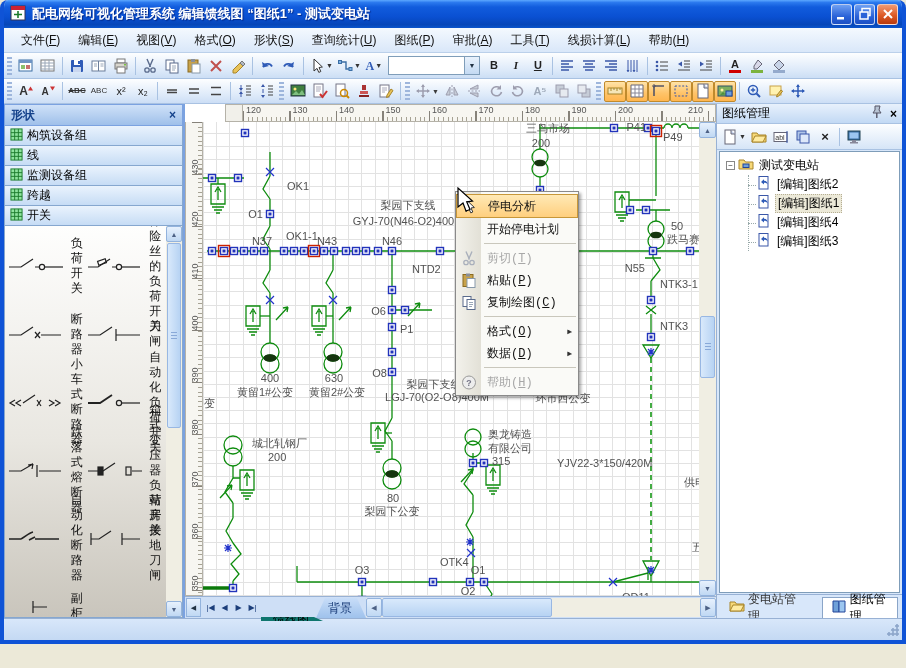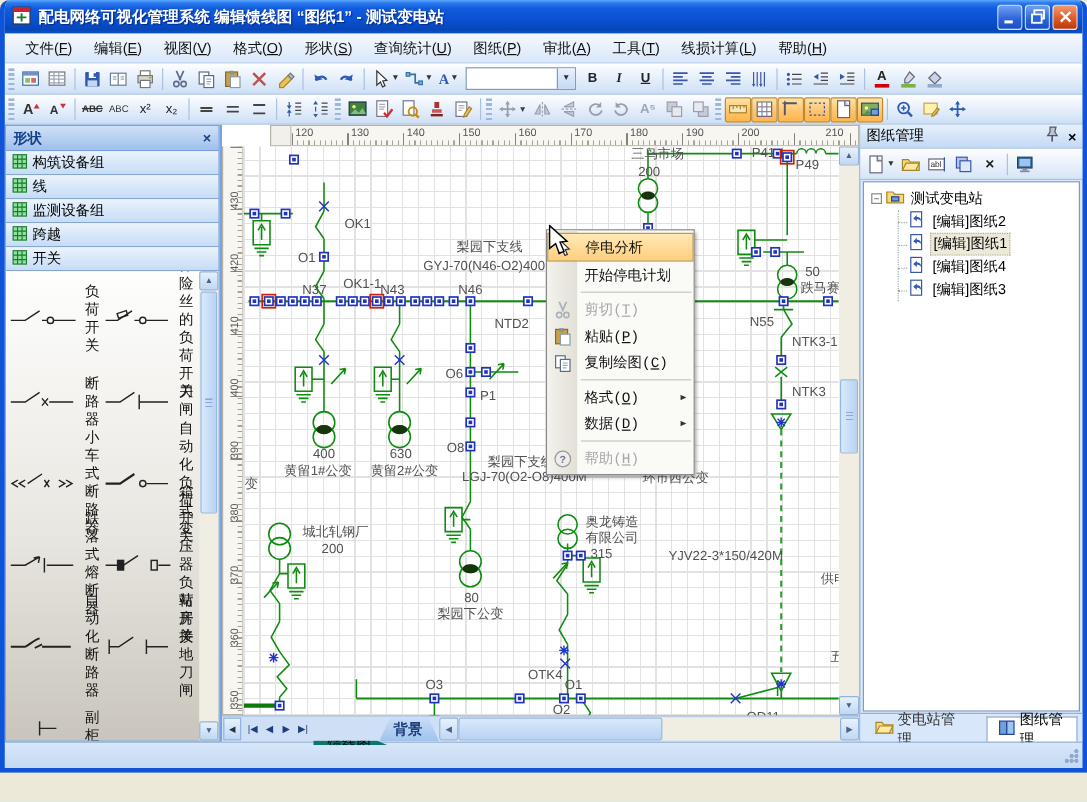--- a/index.html
+++ b/index.html
@@ -90,21 +90,21 @@
                      repeating-linear-gradient(90deg,#E2E2E2 0 1px,transparent 1px 13.2px);}
   .canvas svg{position:absolute;left:0;top:0;}
   .canvas-bottom{height:22px;flex:0 0 22px;display:flex;align-items:stretch;background:#CEDFF6;border-top:1px solid #98B1D4;}
   .mini-btn{width:15px;display:flex;align-items:center;justify-content:center;font-size:7px;color:#234;
     background:linear-gradient(180deg,#E7F1FD,#C0D8F3);border:1px solid #93B3DD;margin:1px;}
   .sheet-nav{display:flex;align-items:center;padding:0 2px;gap:1px;}
   .sheet-nav span{width:13px;text-align:center;font-size:8px;color:#1C3E7A;}
   .sheet-tab{position:relative;display:flex;align-items:center;padding:2px 14px 2px 12px;font-size:12px;margin-top:1px;}
   .sheet-tab.active{background:#0f766e;color:#000;clip-path:polygon(0 0,calc(100% - 9px) 0,100% 100%,0 100%);z-index:2;margin-top:20px;}
   .sheet-tab.inactive{background:linear-gradient(180deg,#C8DDF8,#9FC2EC);color:#1C3E7A;margin-left:-7px;
-    clip-path:polygon(9px 0,calc(100% - 9px) 0,100% 100%,0 100%);font-weight:bold;}
+    clip-path:polygon(9px 0,calc(100% - 9px) 0,100% 100%,0 100%);}
   .hscroll{flex:1;display:flex;align-items:stretch;background:#F0EEE3;margin:1px 0;}
   .hscroll .btn{width:16px;display:flex;align-items:center;justify-content:center;font-size:7px;color:#4D6185;
     background:linear-gradient(180deg,#E7F1FD,#C0D8F3);border:1px solid #93B3DD;border-radius:2px;}
   .hscroll .thumb{width:170px;background:linear-gradient(180deg,#D9E9FB,#B7D3F3);border:1px solid #98B7E3;border-radius:2px;}
   .hscroll .track{flex:1;}
   
   .rpanel{width:186px;flex:0 0 186px;display:flex;flex-direction:column;background:#D8E7FA;border-left:1px solid #98B1D4;}
   .rp-hd{height:20px;flex:0 0 20px;display:flex;align-items:center;padding:0 5px;gap:5px;
     background:linear-gradient(180deg,#E8F1FC,#C2D9F4);border-bottom:1px solid #A9C2E2;color:#000;}
   .rp-hd .sp{flex:1;}

